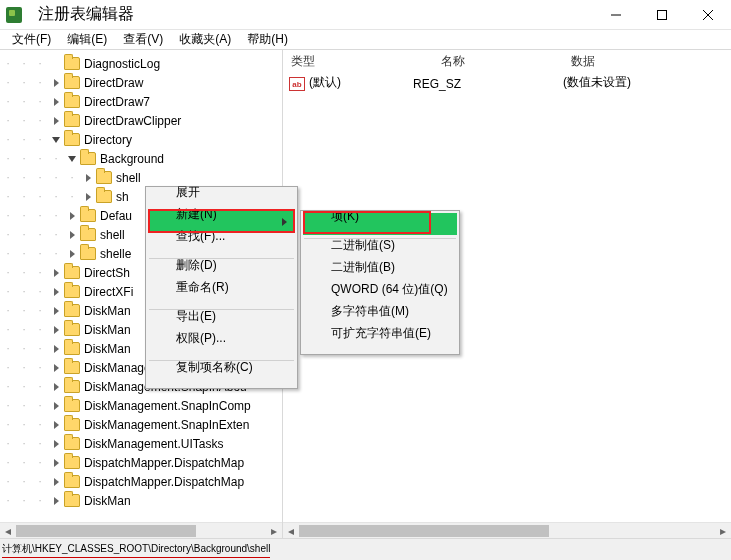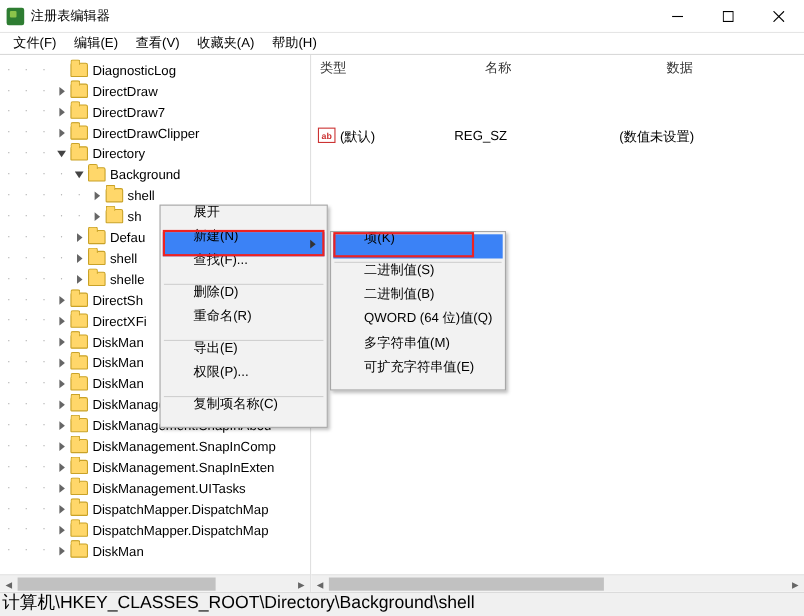--- a/index.html
+++ b/index.html
@@ -16,21 +16,21 @@
   .titlebar {
     height: 30px;
     background: #fff;
     display: flex;
     align-items: center;
     padding-left: 6px;
     border-bottom: 1px solid #e5e5e5;
   }
   .titlebar .app-icon { width: 16px; height: 16px; background: #2e7d32; border-radius: 2px; position: relative; }
   .titlebar .app-icon:after { content:""; position:absolute; left:3px; top:3px; width:6px; height:6px; background:#8bc34a; border-radius:1px;}
-  .titlebar .title { margin-left: 6px; font-size: 12px; color:#000;}
+  .titlebar .title { margin-left: 16px; font-size: 16px; color:#000;}
   .win-btns { margin-left: auto; display: flex; }
   .win-btn { width: 46px; height: 30px; display:flex; align-items:center; justify-content:center; color:#333; }
   .win-btn svg { width: 10px; height: 10px; }
   .menubar {
     height: 20px;
     display: flex; align-items:center;
     padding: 0 6px;
     gap: 4px;
     border-bottom: 1px solid #d9d9d9;
     font-size:12px;
@@ -68,55 +68,55 @@
   .folder:before {content:""; position:absolute; left:-1px; top:-4px; width:7px; height:4px; background:#ffd76a; border:1px solid #c9a227; border-bottom:none; border-radius:2px 2px 0 0;}
   .node .label { padding-right:4px; }
   .dot { color:#b8b8b8; font-size:11px; line-height:1; letter-spacing:0; display:inline-block;}
   .indent { width:16px; flex:none;}
 
   .right-pane { flex:1; position:relative; background:#fff;}
   .listhdr { display:flex; height:22px; align-items:center; font-size:12px; color:#333;}
   .col { padding-left:8px;}
   .col.name { width:130px;}
   .col.type { width:150px;}
-  .col.data { flex:1;margin-left:35px;}
+  .col.data { flex:1;}
   .row {
-    display:flex; height:19px; align-items:flex-start; font-size:12px;margin-top:44px;
+    display:flex; height:19px; align-items:flex-end; font-size:12px;
   }
   .val-icon { width:16px; height:14px; margin-left:6px; margin-right:4px; border:1px solid #c33; display:flex; align-items:center; justify-content:center; font-size:8px; color:#c33; font-weight:bold; background:#fff; flex:none;}
 
   .hscroll {
     position:absolute; left:0; right:0; bottom:0; height:16px;
     background:#f0f0f0; border-top:1px solid #e4e4e4;
     display:flex; align-items:center;
   }
   .hscroll .arrow { width:16px; height:16px; display:flex; align-items:center; justify-content:center; color:#666;}
   .hscroll .track { flex:1; height:16px; position:relative;}
   .hscroll .thumb { position:absolute; top:2px; height:12px; background:#c1c1c1; border-radius:0;}
   .statusbar {
-    height:22px; background:#f0f0f0; font-size:16px;
+    height:22px; background:#f0f0f0; font-size:10px;
     display:flex; align-items:center; padding-left:2px; color:#000;
     border-top:1px solid #d9d9d9;
   }
   .statusbar .underline { border-bottom:1px solid #c00; padding-bottom:1px;}
 
   
   .menu {
     position:absolute; background:#f2f2f2; border:1px solid #a7a7a7;
     box-shadow: 2px 2px 3px rgba(0,0,0,0.25);
     padding:2px;
     font-size:12px;
     z-index:10;
   }
   .menu .mitem {
     height:22px; padding:0 26px 16px 28px;
     display:flex; align-items:center; white-space:nowrap;
     position:relative;
   }
-  .menu .mitem.hover { background:#3b82f6;}
+  .menu .mitem.hover { background:#22c55e;}
   .menu .mitem .arrow-sub {
     position:absolute; right:8px; top:50%; transform:translateY(-50%);
     width:0;height:0;border-left:5px solid #333;border-top:4px solid transparent;border-bottom:4px solid transparent;
   }
   .menu .sep { height:1px; background:#d0d0d0; margin:3px 1px;}
   .redbox { position:absolute; border:2px solid #e22; z-index:20; pointer-events:none;}
 </style>
 </head>
 <body>
 

